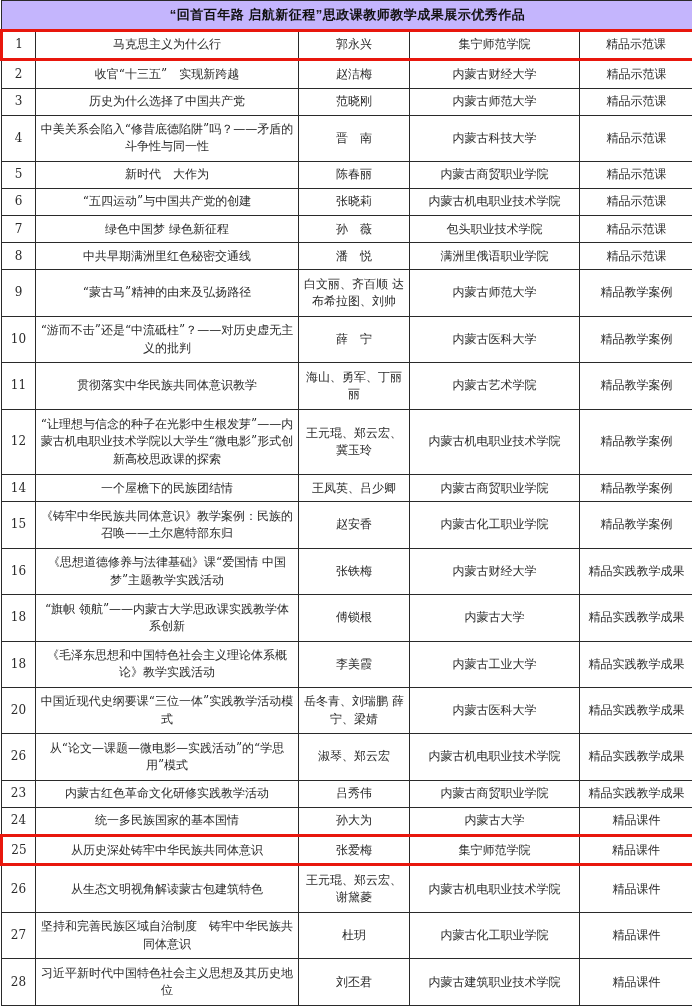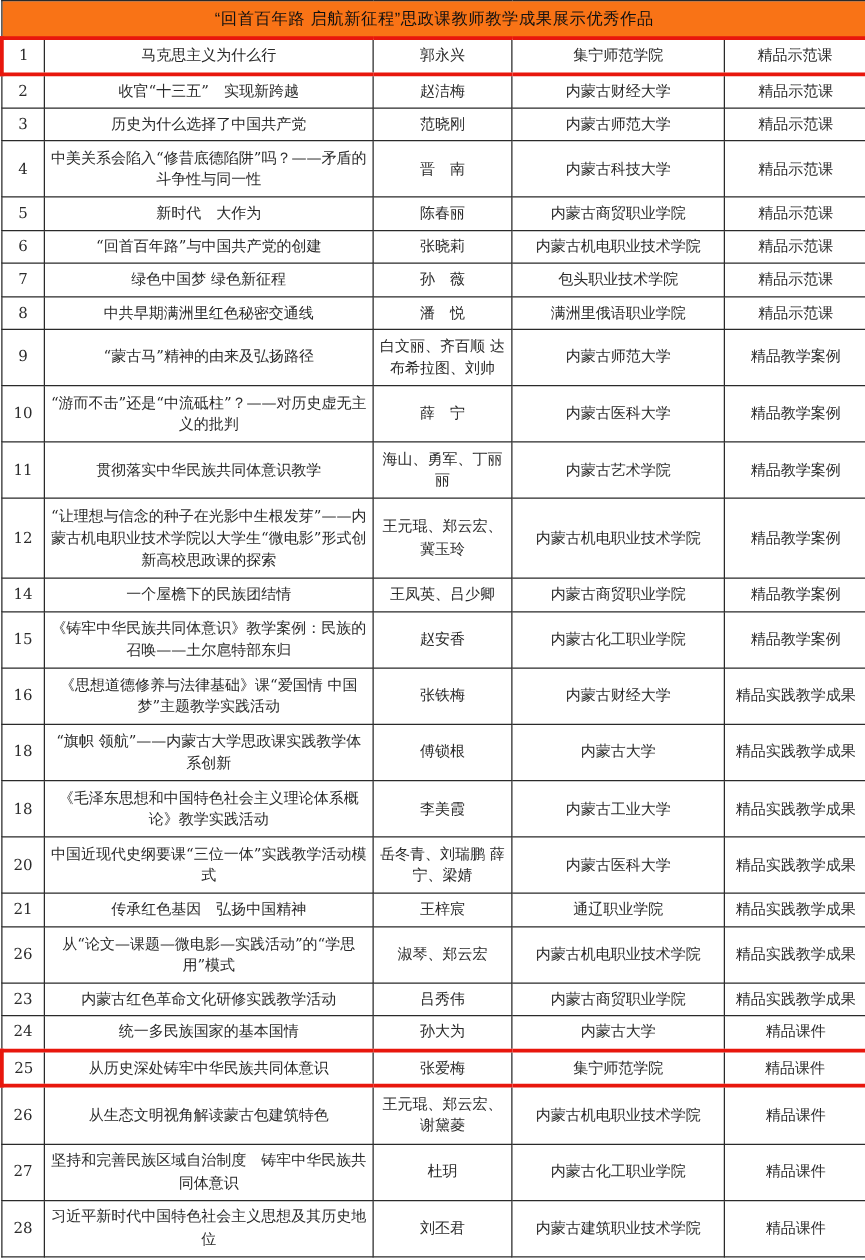--- a/index.html
+++ b/index.html
@@ -33,25 +33,25 @@
   .title-cell {
     font-family: "Liberation Sans", "DejaVu Sans", sans-serif;
     font-weight: bold;
     font-size: 19px;
     color: #111111;
     letter-spacing: 0.5px;
     height: 42px;
     padding: 6px 2px;
   }
   .award-table thead th {
-    font-weight: normal;
+    font-weight: bold;
     font-size: 13px;
     color: #111111;
     height: 30px;
-    background: #f97316;
+    background: #c4b5fd;
   }
   .cell-no { font-size: 12px; }
   .cell-title { padding-left: 5px; padding-right: 5px; }
   .cell-author { font-size: 12px; }
   .cell-award { letter-spacing: 0; }
   
   tr.highlight td {
     border-top: 3px solid #e8170d;
     border-bottom: 3px solid #e8170d;
   }
@@ -106,21 +106,21 @@
   </tr>
         <tr>
     <td class="cell-no">5</td>
     <td class="cell-title">新时代　大作为</td>
     <td class="cell-author">陈春丽</td>
     <td class="cell-school">内蒙古商贸职业学院</td>
     <td class="cell-award">精品示范课</td>
   </tr>
         <tr>
     <td class="cell-no">6</td>
-    <td class="cell-title">“回首百年路”与中国共产党的创建</td>
+    <td class="cell-title">“五四运动”与中国共产党的创建</td>
     <td class="cell-author">张晓莉</td>
     <td class="cell-school">内蒙古机电职业技术学院</td>
     <td class="cell-award">精品示范课</td>
   </tr>
         <tr>
     <td class="cell-no">7</td>
     <td class="cell-title">绿色中国梦 绿色新征程</td>
     <td class="cell-author">孙　薇</td>
     <td class="cell-school">包头职业技术学院</td>
     <td class="cell-award">精品示范课</td>
@@ -193,27 +193,20 @@
     <td class="cell-title">《毛泽东思想和中国特色社会主义理论体系概论》教学实践活动</td>
     <td class="cell-author">李美霞</td>
     <td class="cell-school">内蒙古工业大学</td>
     <td class="cell-award">精品实践教学成果</td>
   </tr>
         <tr>
     <td class="cell-no">20</td>
     <td class="cell-title">中国近现代史纲要课“三位一体”实践教学活动模式</td>
     <td class="cell-author">岳冬青、刘瑞鹏 薛宁、梁婧</td>
     <td class="cell-school">内蒙古医科大学</td>
-    <td class="cell-award">精品实践教学成果</td>
-  </tr>
-        <tr>
-    <td class="cell-no">21</td>
-    <td class="cell-title">传承红色基因　弘扬中国精神</td>
-    <td class="cell-author">王梓宸</td>
-    <td class="cell-school">通辽职业学院</td>
     <td class="cell-award">精品实践教学成果</td>
   </tr>
         <tr>
     <td class="cell-no">26</td>
     <td class="cell-title">从“论文—课题—微电影—实践活动”的“学思用”模式</td>
     <td class="cell-author">淑琴、郑云宏</td>
     <td class="cell-school">内蒙古机电职业技术学院</td>
     <td class="cell-award">精品实践教学成果</td>
   </tr>
         <tr>

